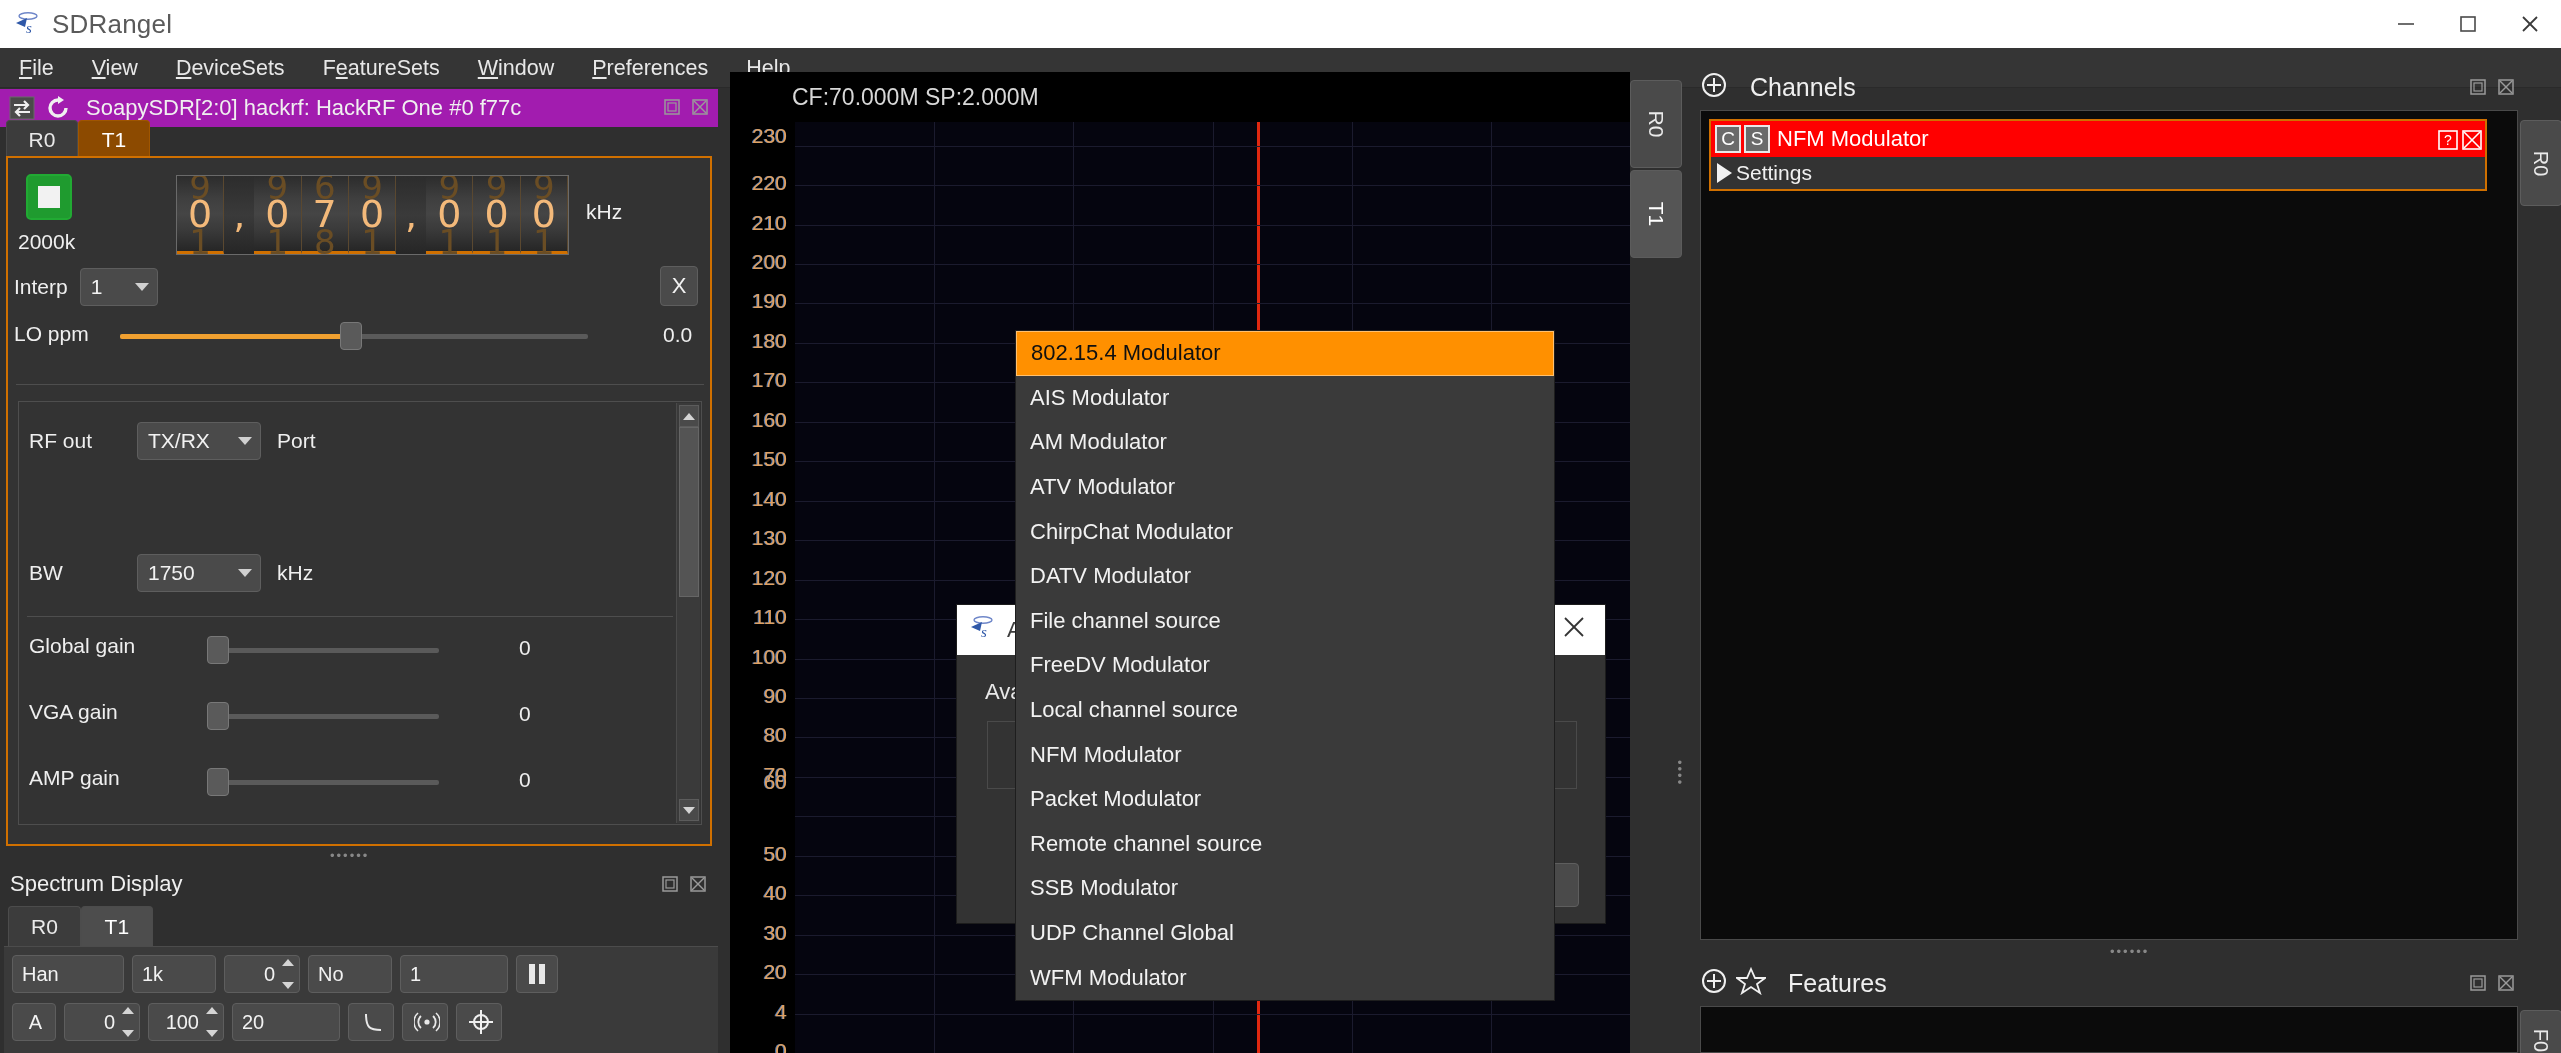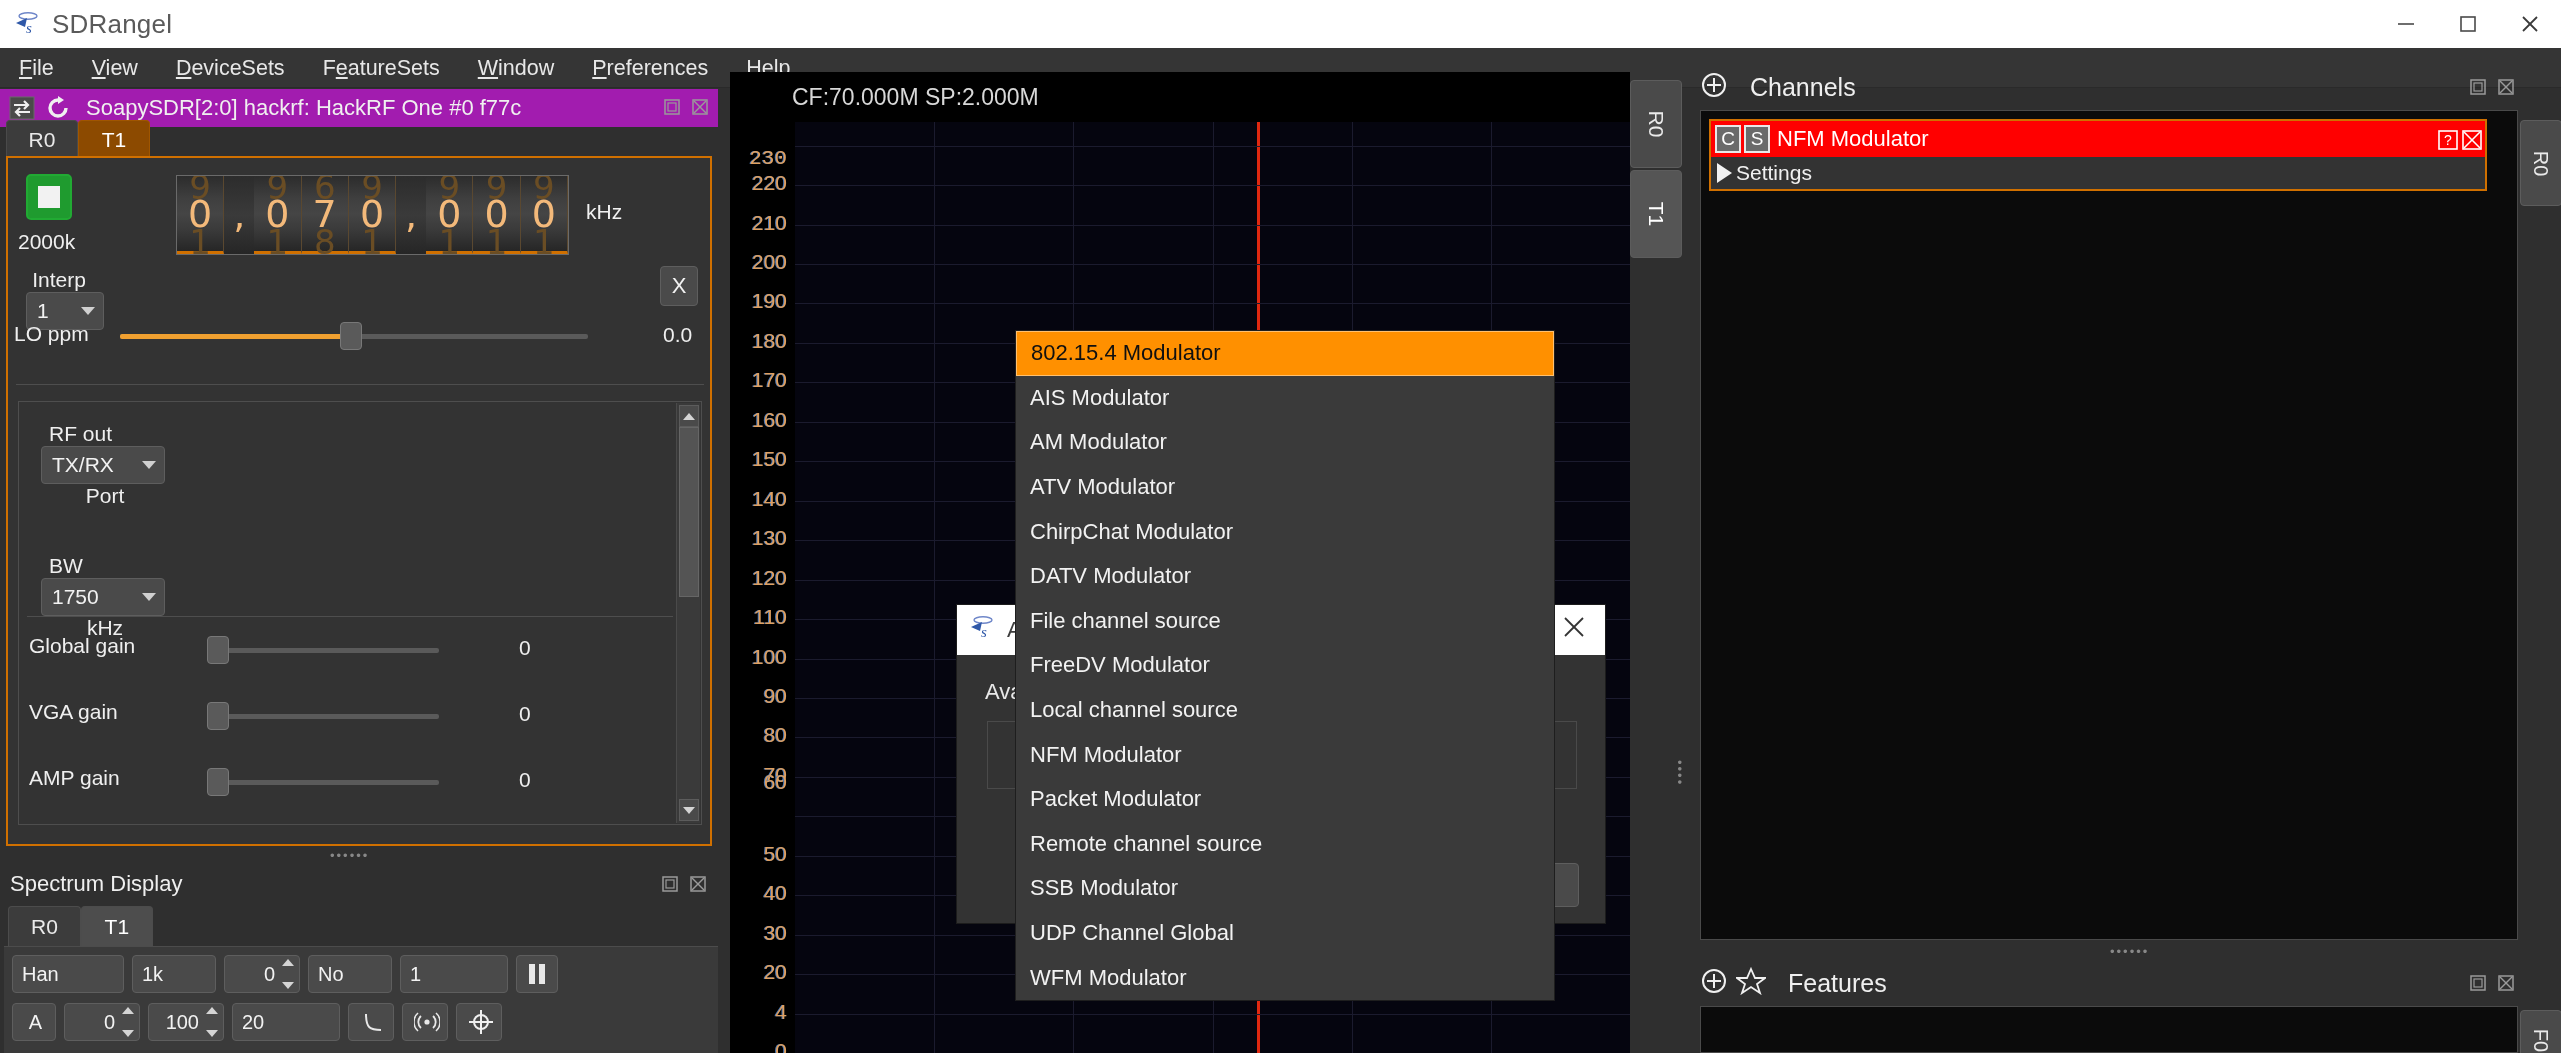--- a/index.html
+++ b/index.html
@@ -68,21 +68,21 @@
     border: 1px solid #4a4a4a; border-bottom: none;
     border-radius: 4px 4px 0 0;
   }
   .dtab.active { background: #8c4a00; border-color: #a05600; color: #fff; }
 
   
   .devpanel {
     position: absolute; left: 6px; top: 156px; width: 706px; height: 690px;
     border: 2px solid #d07000; background: #333333;
   }
-  .row { position: absolute; display: flex; align-items: center; flex-direction: column; }
+  .row { position: absolute; display: flex; align-items: center; }
 
   .ledbtn {
     position: absolute; left: 18px; top: 16px; width: 46px; height: 46px;
     background: #1f9b2f; border: 2px solid #21aa33; border-radius: 5px;
     display: flex; align-items: center; justify-content: center;
   }
   .ledbtn i { width: 22px; height: 22px; background: #f2f2f2; display: block; }
   .srlabel { position: absolute; left: 10px; top: 72px; color: #efefef; font-size: 21px; }
 
   
@@ -636,21 +636,21 @@
       <div class="gl-h" style="top: 812.653px;"></div>
       <div class="gl-h" style="top: 852.102px;"></div>
       <div class="gl-h" style="top: 891.551px;"></div>
       <div class="gl-v" style="left: 139.167px;"></div>
       <div class="gl-v" style="left: 278.333px;"></div>
       <div class="gl-v" style="left: 417.5px;"></div>
       <div class="gl-v" style="left: 556.667px;"></div>
       <div class="gl-v" style="left: 695.833px;"></div>
     </div>
   <div id="yticks">
-      <div class="ytick" style="top: 76px; font-family: Liberation Mono, monospace;">230</div>
+      <div class="ytick" style="top: 53px;">230</div>
       <div class="ytick" style="top: 100.119px;">220</div>
       <div class="ytick" style="top: 139.568px;">210</div>
       <div class="ytick" style="top: 179.017px;">200</div>
       <div class="ytick" style="top: 218.466px;">190</div>
       <div class="ytick" style="top: 257.915px;">180</div>
       <div class="ytick" style="top: 297.364px;">170</div>
       <div class="ytick" style="top: 336.814px;">160</div>
       <div class="ytick" style="top: 376.263px;">150</div>
       <div class="ytick" style="top: 415.712px;">140</div>
       <div class="ytick" style="top: 455.161px;">130</div>

